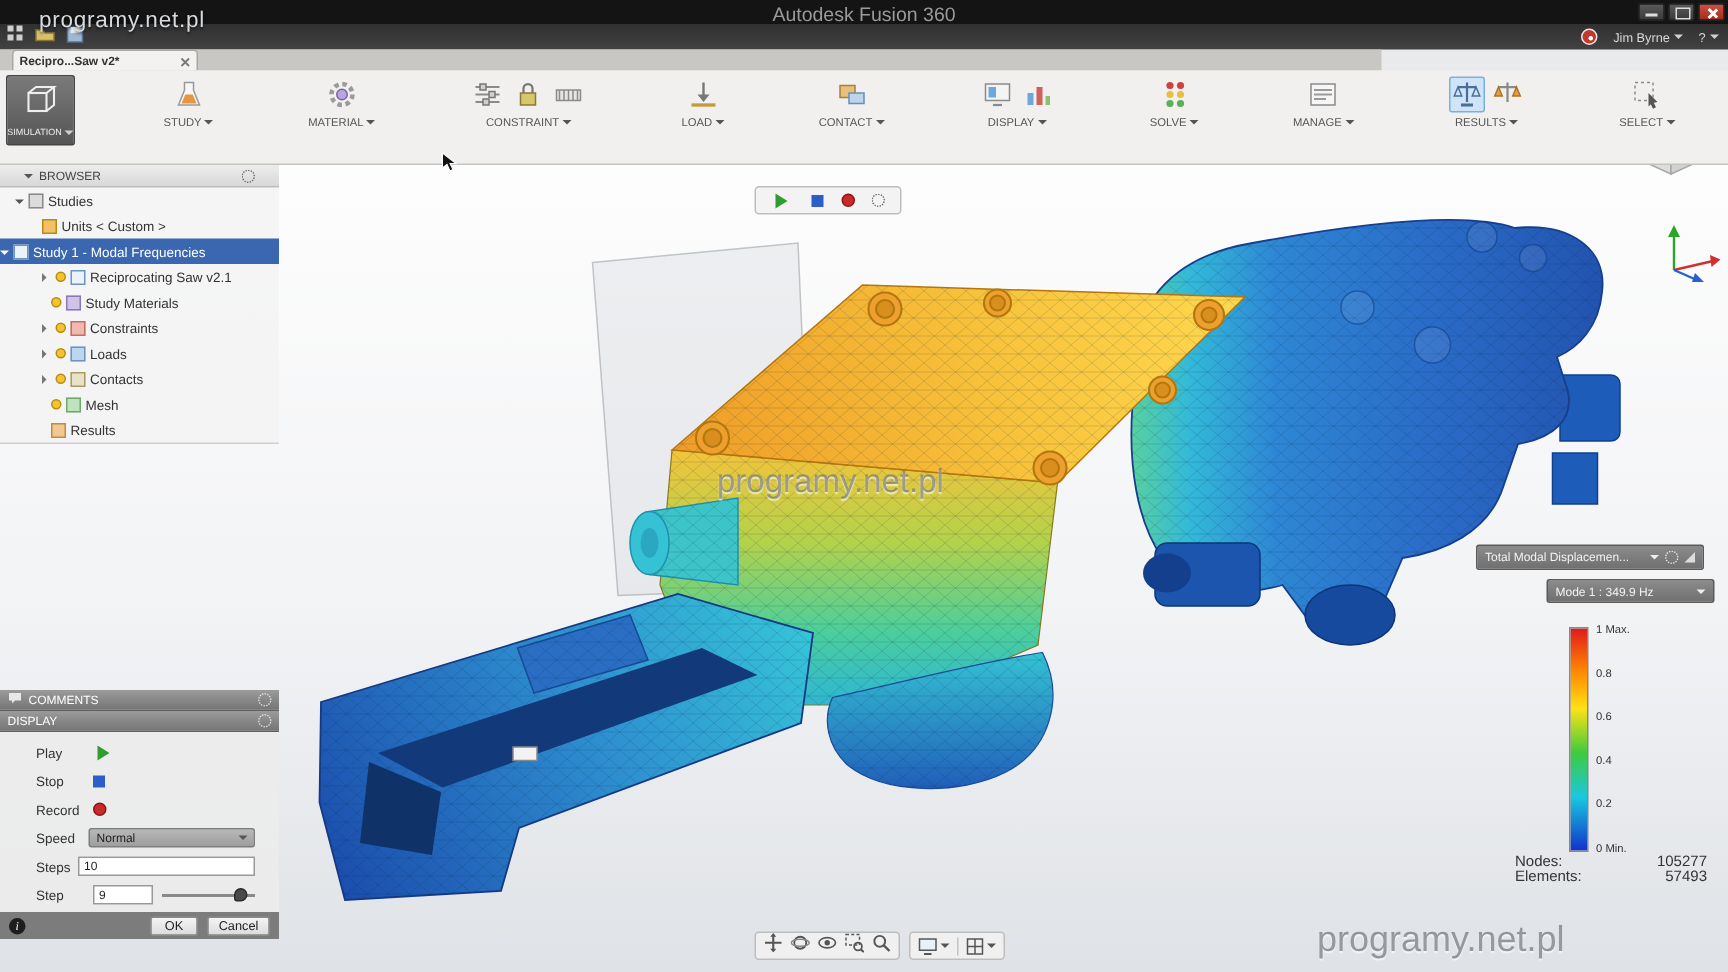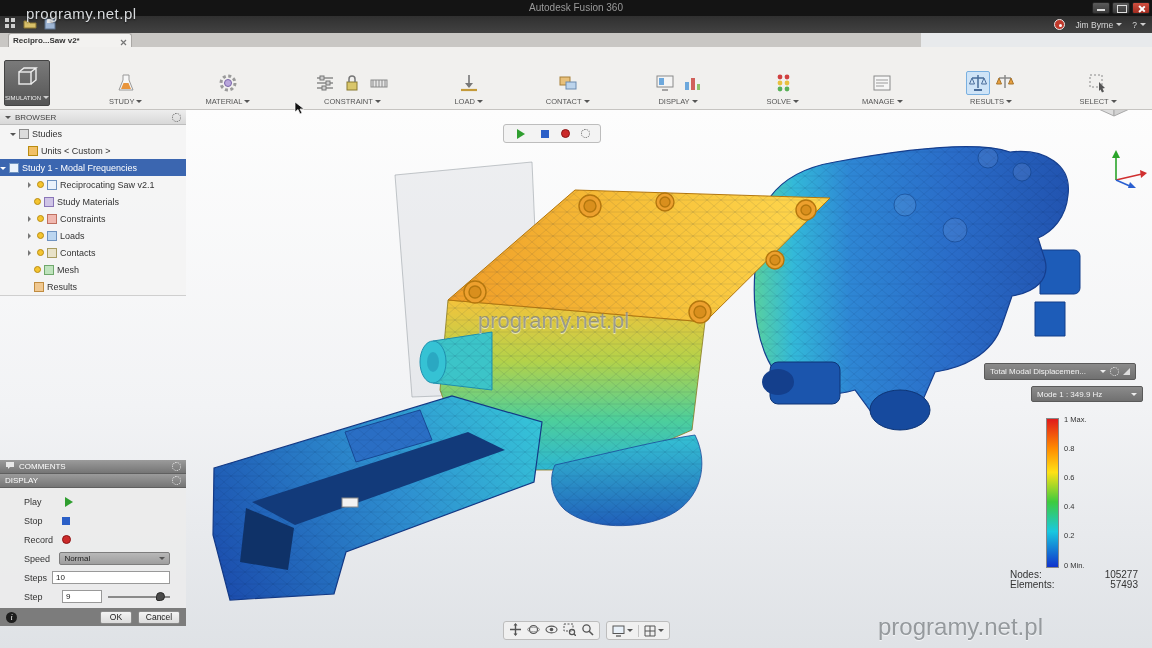--- a/index.html
+++ b/index.html
@@ -1,21 +1,21 @@
 <!DOCTYPE html>
 <html><head>
 <meta charset="utf-8">
 <style>
   * { margin:0; padding:0; box-sizing:border-box; }
   html,body { width:1152px; height:648px; overflow:hidden; font-family:"Liberation Sans", sans-serif; }
   .app { position:relative; width:1152px; height:648px; background:#e8eaec; overflow:hidden; }
 
   
   .titlebar { position:absolute; left:0; top:0; width:1152px; height:16px; background:#141414; z-index:40; }
-  .titlebar .title { position:absolute; left:0; right:0; top:2px; text-align:center; font-size:10px; color:#9a9a9a; }
+  .titlebar .title { position:absolute; left:0; right:0; top:2px; text-align:center; font-size:13px; color:#9a9a9a; }
   .winbtns { position:absolute; right:2px; top:2px; display:flex; gap:2px; }
   .wbtn { width:18px; height:12px; background:linear-gradient(#5a5a5a,#3a3a3a); border:1px solid #222; border-radius:2px; position:relative; }
   .wbtn.close { background:linear-gradient(#d05040,#a22c20); }
   .wbtn.min::after { content:""; position:absolute; left:4px; right:4px; bottom:2px; height:2px; background:#ddd; }
   .wbtn.max::after { content:""; position:absolute; left:4px; top:2px; width:8px; height:6px; border:1px solid #ddd; }
   .wbtn.close::before, .wbtn.close::after { content:""; position:absolute; left:8px; top:2px; width:1.5px; height:8px; background:#fff; }
   .wbtn.close::before { transform:rotate(45deg); } .wbtn.close::after { transform:rotate(-45deg); }
 
   
   .appbar { position:absolute; left:0; top:16px; width:1152px; height:17px; background:linear-gradient(#303030,#424242); z-index:40; display:flex; align-items:center; }
@@ -29,40 +29,40 @@
   .caret.dark { border-top-color:#555; }
 
   .watermark-top { position:absolute; left:26px; top:5px; z-index:50; font-size:15px; color:#d7dadd; text-shadow:0 1px 2px rgba(0,0,0,.6); letter-spacing:.5px; }
 
   
   .tabrow { position:absolute; left:0; top:33px; width:921px; height:14px; background:#c9c7c4; z-index:40;font-weight:bold; }
   .doctab { position:absolute; left:8px; top:0; height:14px; width:124px; background:#f3f2f0; border:1px solid #aaa8a5; border-bottom:none; border-radius:3px 3px 0 0; display:flex; align-items:center; padding:0 4px; gap:4px; }
   .doctab .tlabel { font-size:8px; color:#333; white-space:nowrap; overflow:hidden; flex:1; }
 
   
-  .ribbon { position:absolute; left:0; top:47px; width:1152px; height:63px; background:#f1f0ee; border-bottom:1px solid #c6c4c1; z-index:40; display:flex; align-items:flex-end;gap:24px; }
+  .ribbon { position:absolute; left:0; top:47px; width:1152px; height:63px; background:#f1f0ee; border-bottom:1px solid #c6c4c1; z-index:40; display:flex; align-items:flex-start;gap:24px; }
   .simbtn { width:46px; margin:3px 2px 3px 4px; background:linear-gradient(#7a7a7a,#555); border:1px solid #444; border-radius:2px; display:flex; flex-direction:column; align-items:center; justify-content:space-between; padding:4px 1px 3px; }
   .simbtn .slabel { font-size:6px; color:#eee; display:flex; align-items:center; gap:2px; }
   .vsep { width:1px; background:#d9d7d4; margin:5px 1px; }
   .rgroup { display:flex; flex-direction:column; align-items:center; justify-content:flex-end; padding:4px 6px 3px; }
   .ricons { flex:1; display:flex; align-items:center; gap:3px; }
   .ric { width:24px; height:24px; display:flex; align-items:center; justify-content:center; border-radius:2px; }
   .ric.hl { background:#cfe4f7; border:1px solid #7ab0e0; }
   .rlabel { font-size:7.5px; color:#555; display:flex; align-items:center; gap:2px; margin-top:2px; white-space:nowrap; }
 
   
   .viewport { position:absolute; left:0; top:110px; width:1152px; height:538px; background:linear-gradient(#fdfdfd 0%, #f2f3f5 55%, #dfe2e6 100%); overflow:hidden; }
   .model-svg { position:absolute; left:0; top:0; }
 
   .wm-center { position:absolute; left:478px; top:198px; font-size:22px; color:rgba(110,115,120,.65); text-shadow:0 1px 1px rgba(255,255,255,.7); }
   .wm-bottom { position:absolute; left:878px; top:503px; font-size:24px; color:rgba(110,115,120,.7); text-shadow:0 1px 1px rgba(255,255,255,.7); }
 
   
   .browser { position:absolute; left:0; top:0; width:186px; background:rgba(243,243,243,.85); z-index:10; border-bottom:1px solid #cfcfcf; }
-  .panel-hdr { height:15px; background:linear-gradient(#ededed,#d8d8d8); border-bottom:1px solid #bdbdbd; display:flex; align-items:center; padding:0 5px; gap:4px; font-size:8px; color:#444; }
+  .panel-hdr { height:15px; background:linear-gradient(#ededed,#d8d8d8); border-bottom:1px solid #bdbdbd; display:flex; align-items:center; padding:0 16px; gap:4px; font-size:8px; color:#444; }
   .panel-hdr .spacer { flex:1; }
   .br-row { height:17px; display:flex; align-items:center; gap:3px; font-size:9px; color:#333; padding-right:4px; }
   .br-row.sel { background:#3b66b0; color:#fff; }
   .exp { width:0; height:0; border:3.5px solid transparent; flex:0 0 auto; }
   .exp.open { border-top-color:#555; margin-top:4px; }
   .br-row.sel .exp.open { border-top-color:#fff; }
   .exp.closed { border-left-color:#777; margin-left:2px; }
   .bulb { width:7px; height:7px; border-radius:50%; background:#f4c430; border:1px solid #b98c10; flex:0 0 auto; }
   .bi { width:10px; height:10px; border:1px solid #8a8a8a; flex:0 0 auto; background:#dcdcdc; }
   .bi.doc { background:#eaf2fb; border-color:#6f93c0; }

